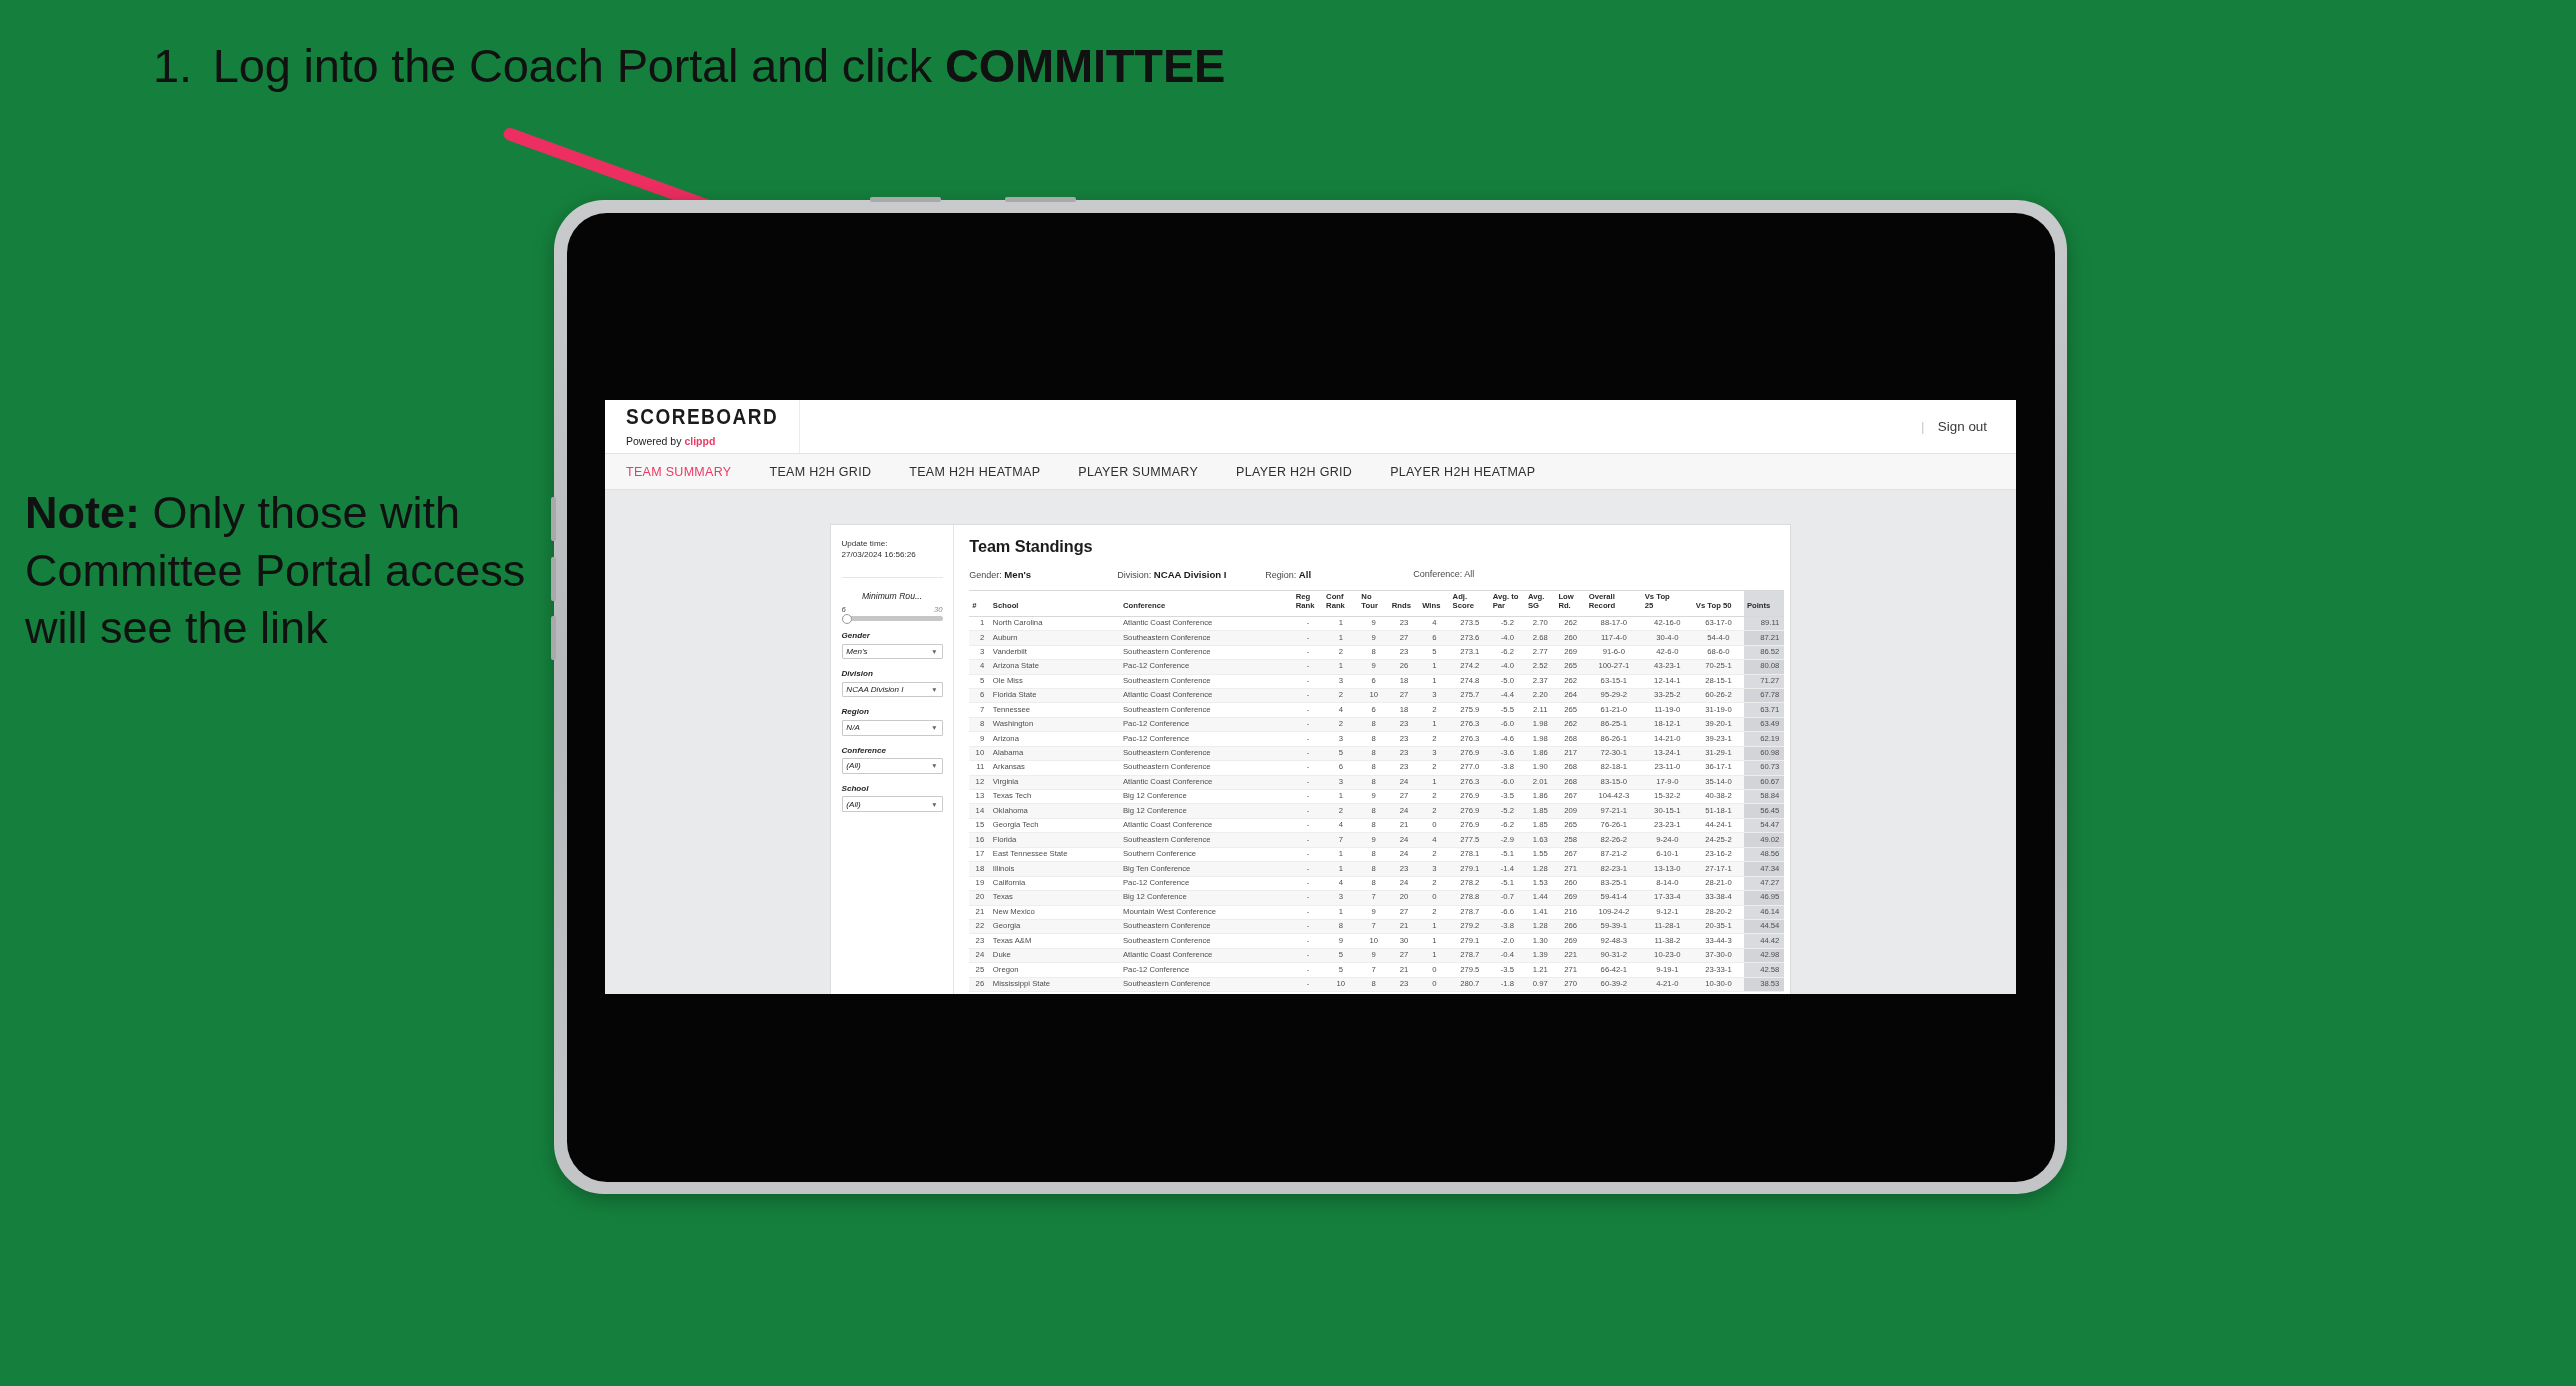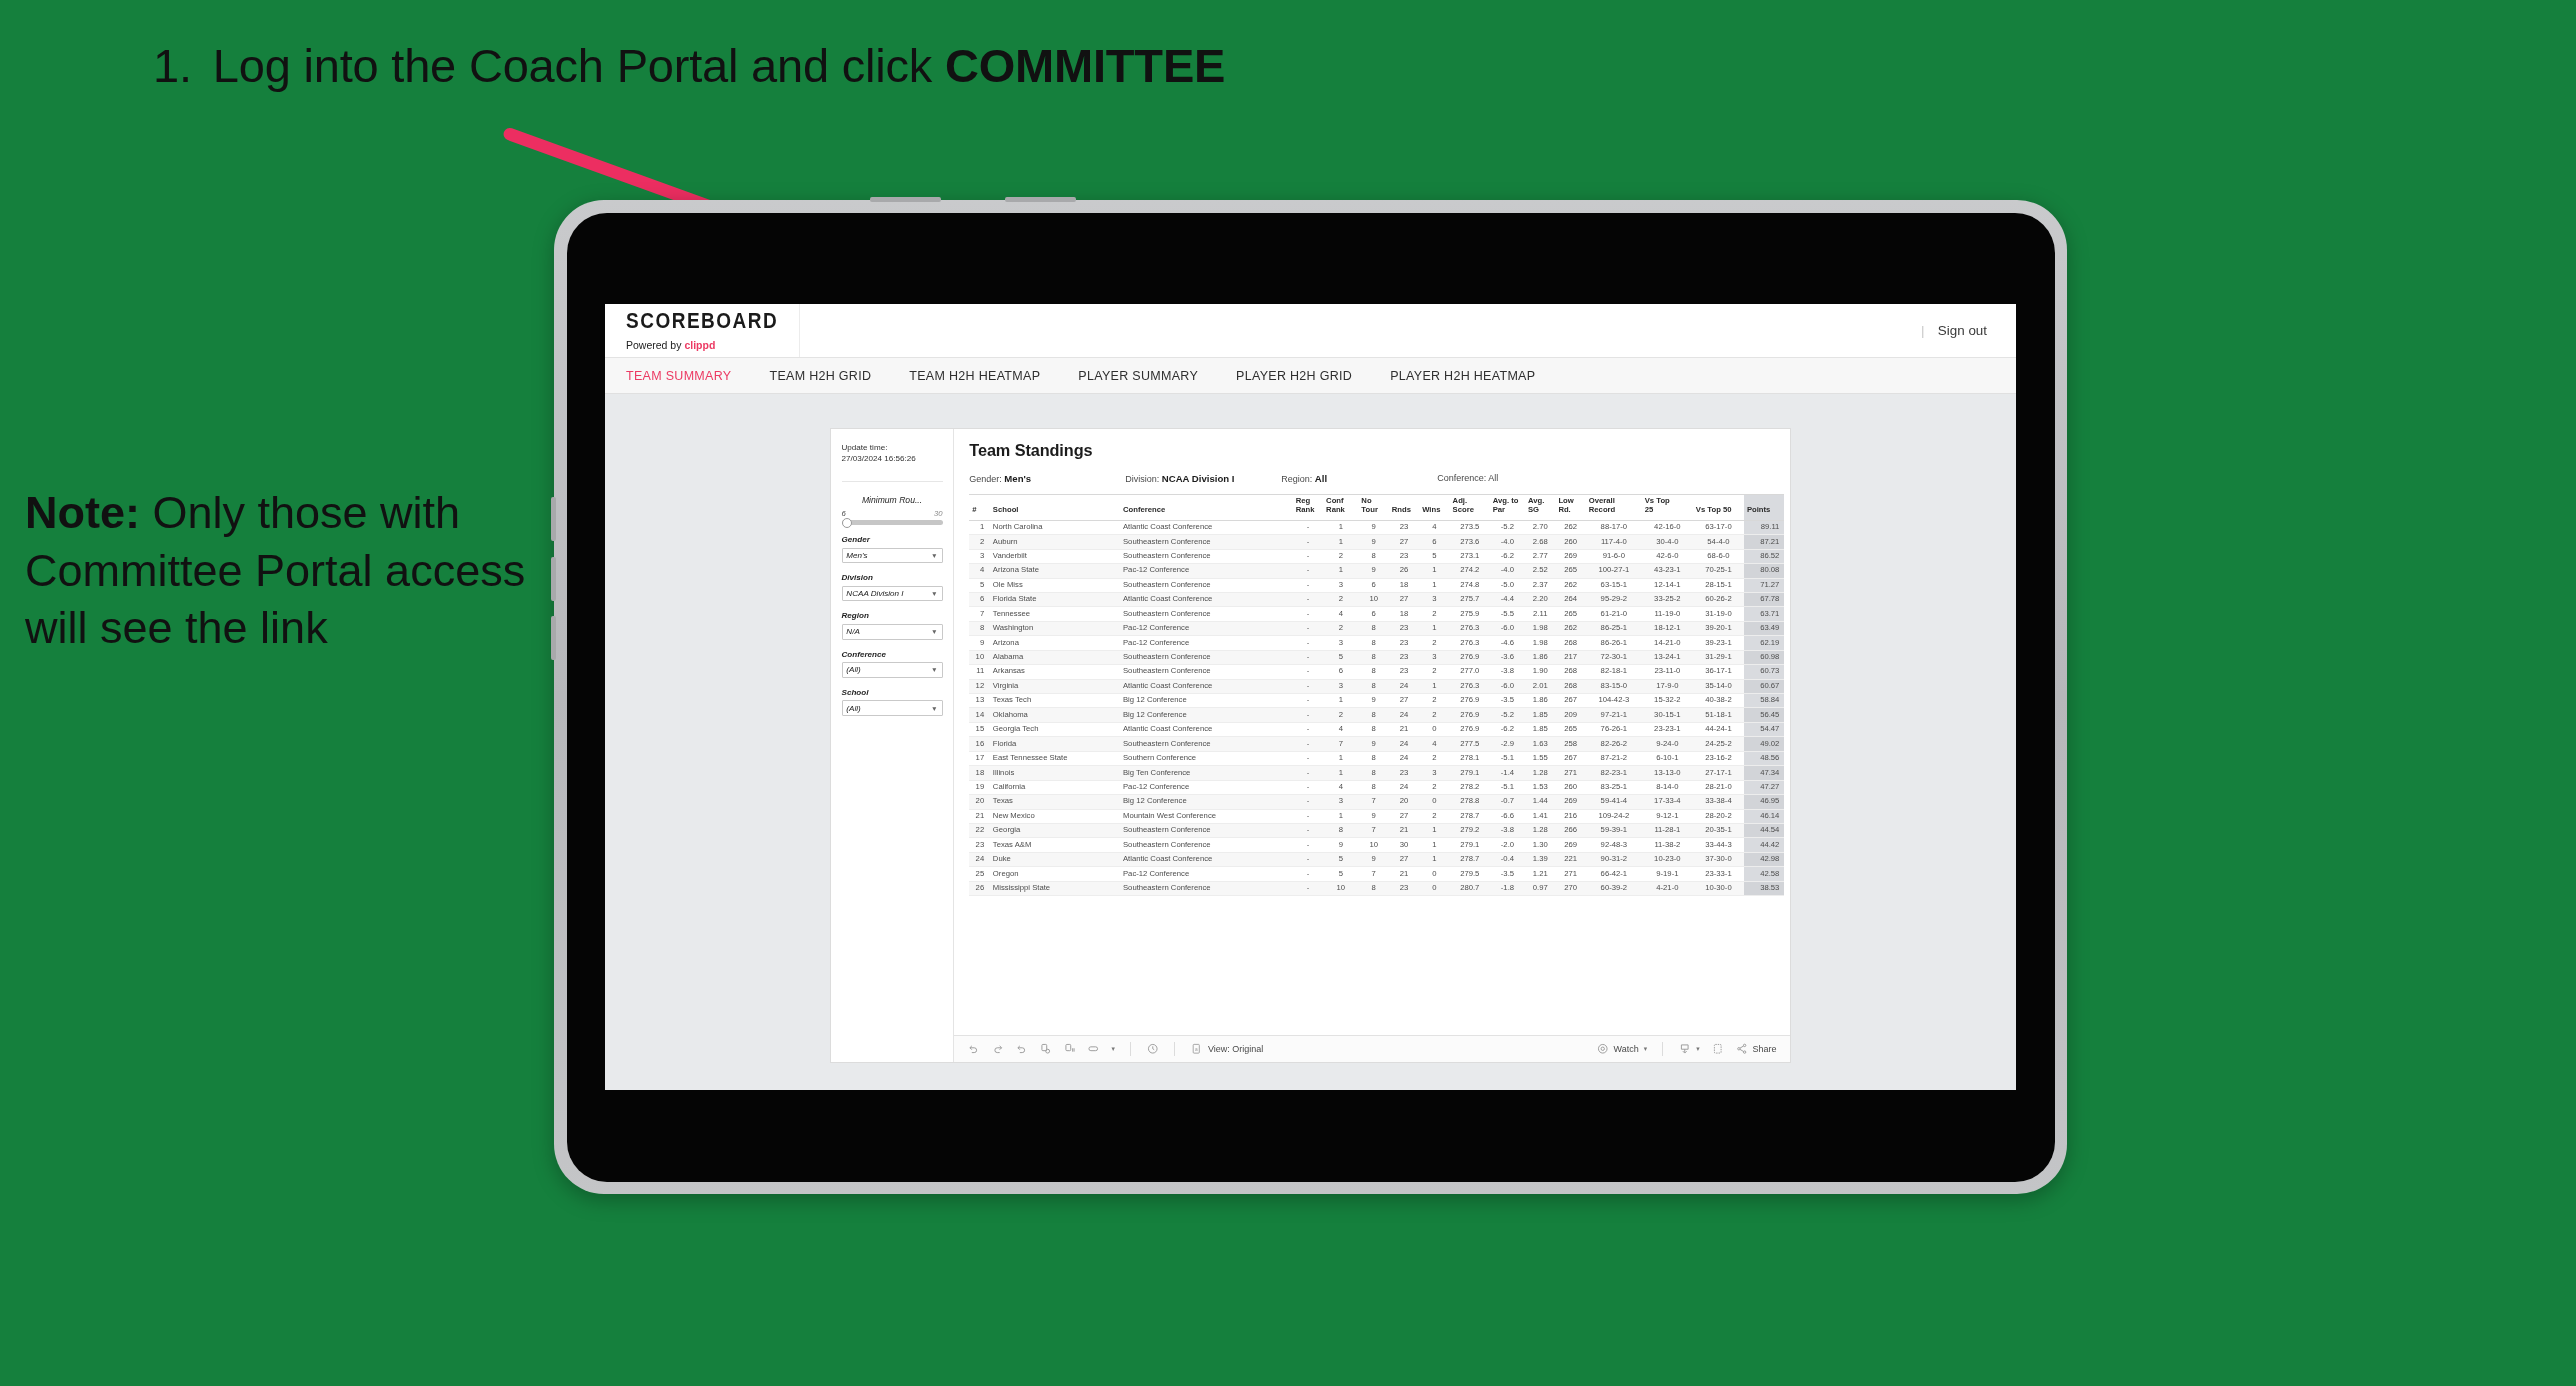--- a/index.html
+++ b/index.html
@@ -40,21 +40,21 @@
     box-shadow: 0 5.8px 21px rgba(0,0,0,.28);
     padding: 12.5px;
   }
   .tablet-inner {
     width: 100%; height: 100%;
     background: #050505; border-radius: 40px;
     padding: 17px 36px;
     display: flex; align-items: center; justify-content: center;
   }
   .screen {
-    width: 1411px; height: 786px;
+    width: 1411px; height: 594px;
     background: #ffffff; overflow: hidden;
     position: relative;
   }
   .btn-vol { position: absolute; background:#a8a9ab; border-radius:1.9px; }
   .btn-vol.v1 { left: -2.9px; top: 297px; width: 4.8px; height: 44px; }
   .btn-vol.v2 { left: -2.9px; top: 357px; width: 4.8px; height: 44px; }
   .btn-vol.v3 { left: -2.9px; top: 416px; width: 4.8px; height: 44px; }
   .btn-top  { left: 316px; top: -2.9px; width: 71px; height: 4.8px; position:absolute; background:#a8a9ab; border-radius:1.9px;}
   .btn-top2 { left: 451px; top: -2.9px; width: 71px; height: 4.8px; position:absolute; background:#a8a9ab; border-radius:1.9px;}
 
@@ -123,21 +123,21 @@
   .f-select {
     height: 15.3px; border:1px solid #c9c9c9; background:#fff; border-radius:1px;
     display:flex; align-items:center; justify-content:space-between;
     padding: 0 3.8px; font-size: 8.1px; color:#222;
   }
   .f-select .caret { color:#666; font-size:6.7px; }
 
   
   .viz { flex:1; min-width:0; display:flex; flex-direction:column; padding: 11.5px 0 0 15.3px; }
   .viz-title { font-size: 16.3px; font-weight:bold; color:#1c1c1c; letter-spacing:-0.1px; }
-  .viz-filters { display:flex; gap:12px; margin-top: 13.4px; font-size: 9px; color:#4a4a4a; padding-bottom: 10.5px;}
+  .viz-filters { display:flex; gap:4px; margin-top: 13.4px; font-size: 9px; color:#4a4a4a; padding-bottom: 10.5px;}
   .viz-filters .fx { width: 144px; }
   .viz-filters .fx b { color:#1c1c1c; font-weight:bold; font-size:9.6px; }
 
   table.standings { border-collapse: collapse; width: calc(100% - 5.8px); table-layout: fixed; }
   table.standings th {
     font-size: 7.7px; color:#2b2b2b; font-weight:bold; text-align:left;
     padding: 1.9px 2.9px 4.8px 2.9px; vertical-align: bottom; line-height:1.15;
     border-bottom:1px solid #d8d8d8; border-top:1px solid #d8d8d8;
   }
   table.standings td {

